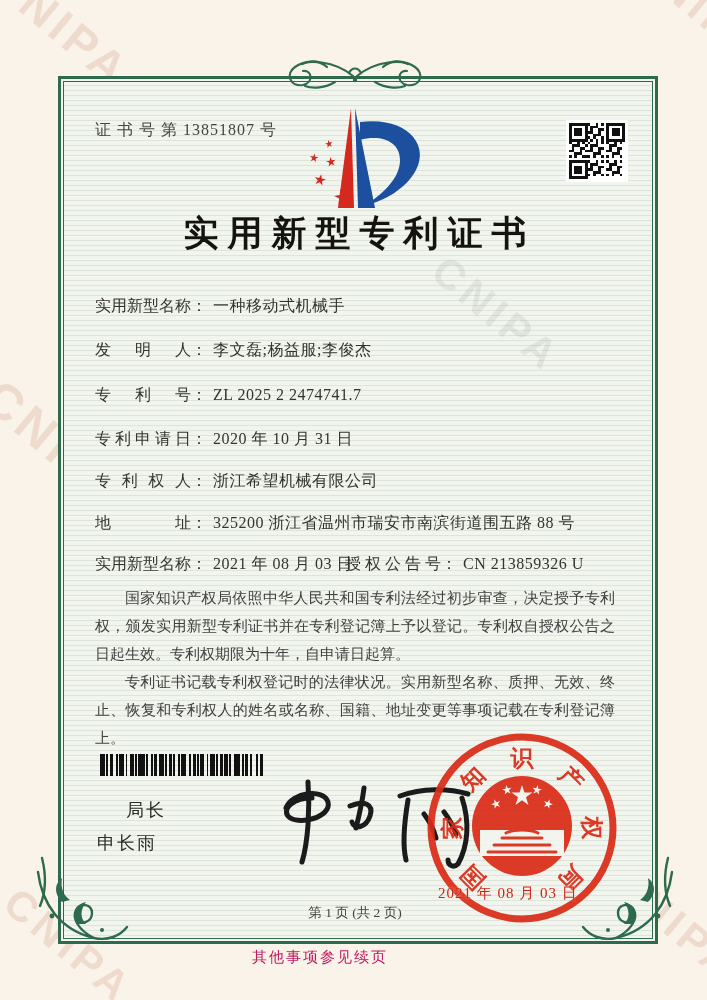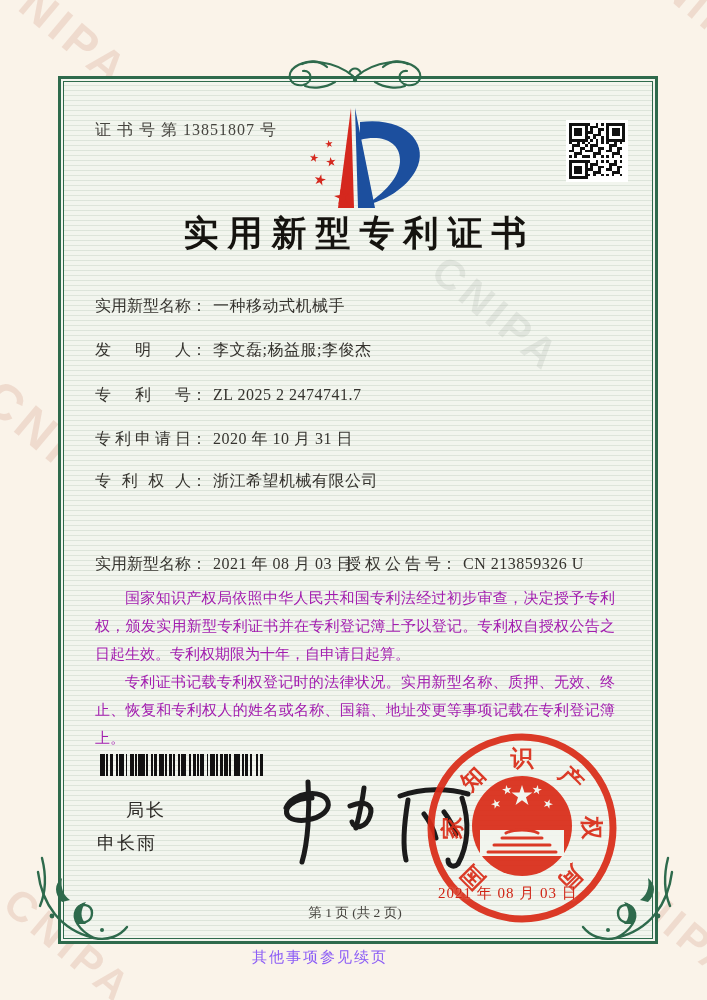--- a/index.html
+++ b/index.html
@@ -19,39 +19,39 @@
   
   .cert-no{position:absolute;left:95px;top:120px;font-size:16px;color:#46443f;letter-spacing:1px;}
   .title{position:absolute;left:58px;top:210px;width:594px;text-align:center;font-size:35px;
          font-weight:bold;color:#15130f;letter-spacing:9px;text-indent:9px;}
   .frow{position:absolute;left:95px;width:525px;font-size:16px;color:#35332e;white-space:nowrap;}
   .flabel{display:inline-block;width:96px;text-align:justify;text-align-last:justify;vertical-align:bottom;}
   .fcolon{display:inline-block;margin-right:6px;}
   .fval{letter-spacing:0.5px;}
   .grant2{position:absolute;left:250px;top:0;}
   .body-text{position:absolute;left:95px;top:584px;width:520px;font-size:15px;line-height:28px;
-             color:#a21caf;text-align:justify;}
+             color:#404040;text-align:justify;}
   .body-text p{margin:0;text-indent:2em;}
   
   .barcode{position:absolute;left:100px;top:754px;width:180px;height:22px;display:flex;
            align-items:stretch;overflow:hidden;}
   .barcode div{height:100%;}
   
   .officer-title{position:absolute;left:97px;top:798px;font-size:18px;color:#2c2a26;letter-spacing:2px;margin-left:29px;}
   .officer-name{position:absolute;left:97px;top:831px;font-size:18px;color:#2c2a26;letter-spacing:2px;}
   .signature{position:absolute;left:272px;top:768px;}
   
   .seal{position:absolute;left:424px;top:730px;width:196px;height:196px;opacity:0.93;}
   .seal-date{position:absolute;left:438px;top:884px;width:170px;font-size:15px;color:#cf2415;
              letter-spacing:1px;white-space:nowrap;text-shadow:0 0 3px rgba(246,240,228,0.8);}
   
   .qr{position:absolute;left:566px;top:120px;width:62px;height:62px;background:#ffffff;padding:3px;box-sizing:border-box;}
   
   .page-info{position:absolute;left:58px;top:904px;width:594px;text-align:center;font-size:13.5px;color:#45433e;}
-  .note{position:absolute;left:0;top:948px;width:640px;text-align:center;font-size:15px;color:#8b5cf6;letter-spacing:2px;}
+  .note{position:absolute;left:0;top:948px;width:640px;text-align:center;font-size:15px;color:#be185d;letter-spacing:2px;}
   .logo{position:absolute;left:298px;top:104px;}
 </style>
 </head>
 <body>
 
 <div class="page">
 
   <span class="wm" style="left:-22px;top:-2px;font-size:46px;">CNIPA</span>
   <span class="wm" style="left:622px;top:-18px;">CNIPA</span>
   <span class="wm" style="left:-30px;top:418px;font-size:50px;">CNIPA</span>
@@ -348,20 +348,23 @@
   </div>
   <div class="frow" style="top:385px;">
     <span class="flabel">专利号</span><span class="fcolon">：</span><span class="fval">ZL 2025 2 2474741.7</span>
   </div>
   <div class="frow" style="top:429px;">
     <span class="flabel">专利申请日</span><span class="fcolon">：</span><span class="fval">2020 年 10 月 31 日</span>
   </div>
   <div class="frow" style="top:471px;">
     <span class="flabel">专利权人</span><span class="fcolon">：</span><span class="fval">浙江希望机械有限公司</span>
   </div>
+  <div class="frow" style="top:513px;">
+    <span class="flabel">地址</span><span class="fcolon">：</span><span class="fval">325200 浙江省温州市瑞安市南滨街道围五路 88 号</span>
+  </div>
   <div class="frow" style="top:554px;">
     <span>
       <span class="flabel">实用新型名称</span><span class="fcolon">：</span><span class="fval">2021 年 08 月 03 日</span>
     </span>
     <span class="grant2">
       <span class="flabel">授权公告号</span><span class="fcolon">：</span><span class="fval">CN 213859326 U</span>
     </span>
   </div>
 
   <div class="body-text">

